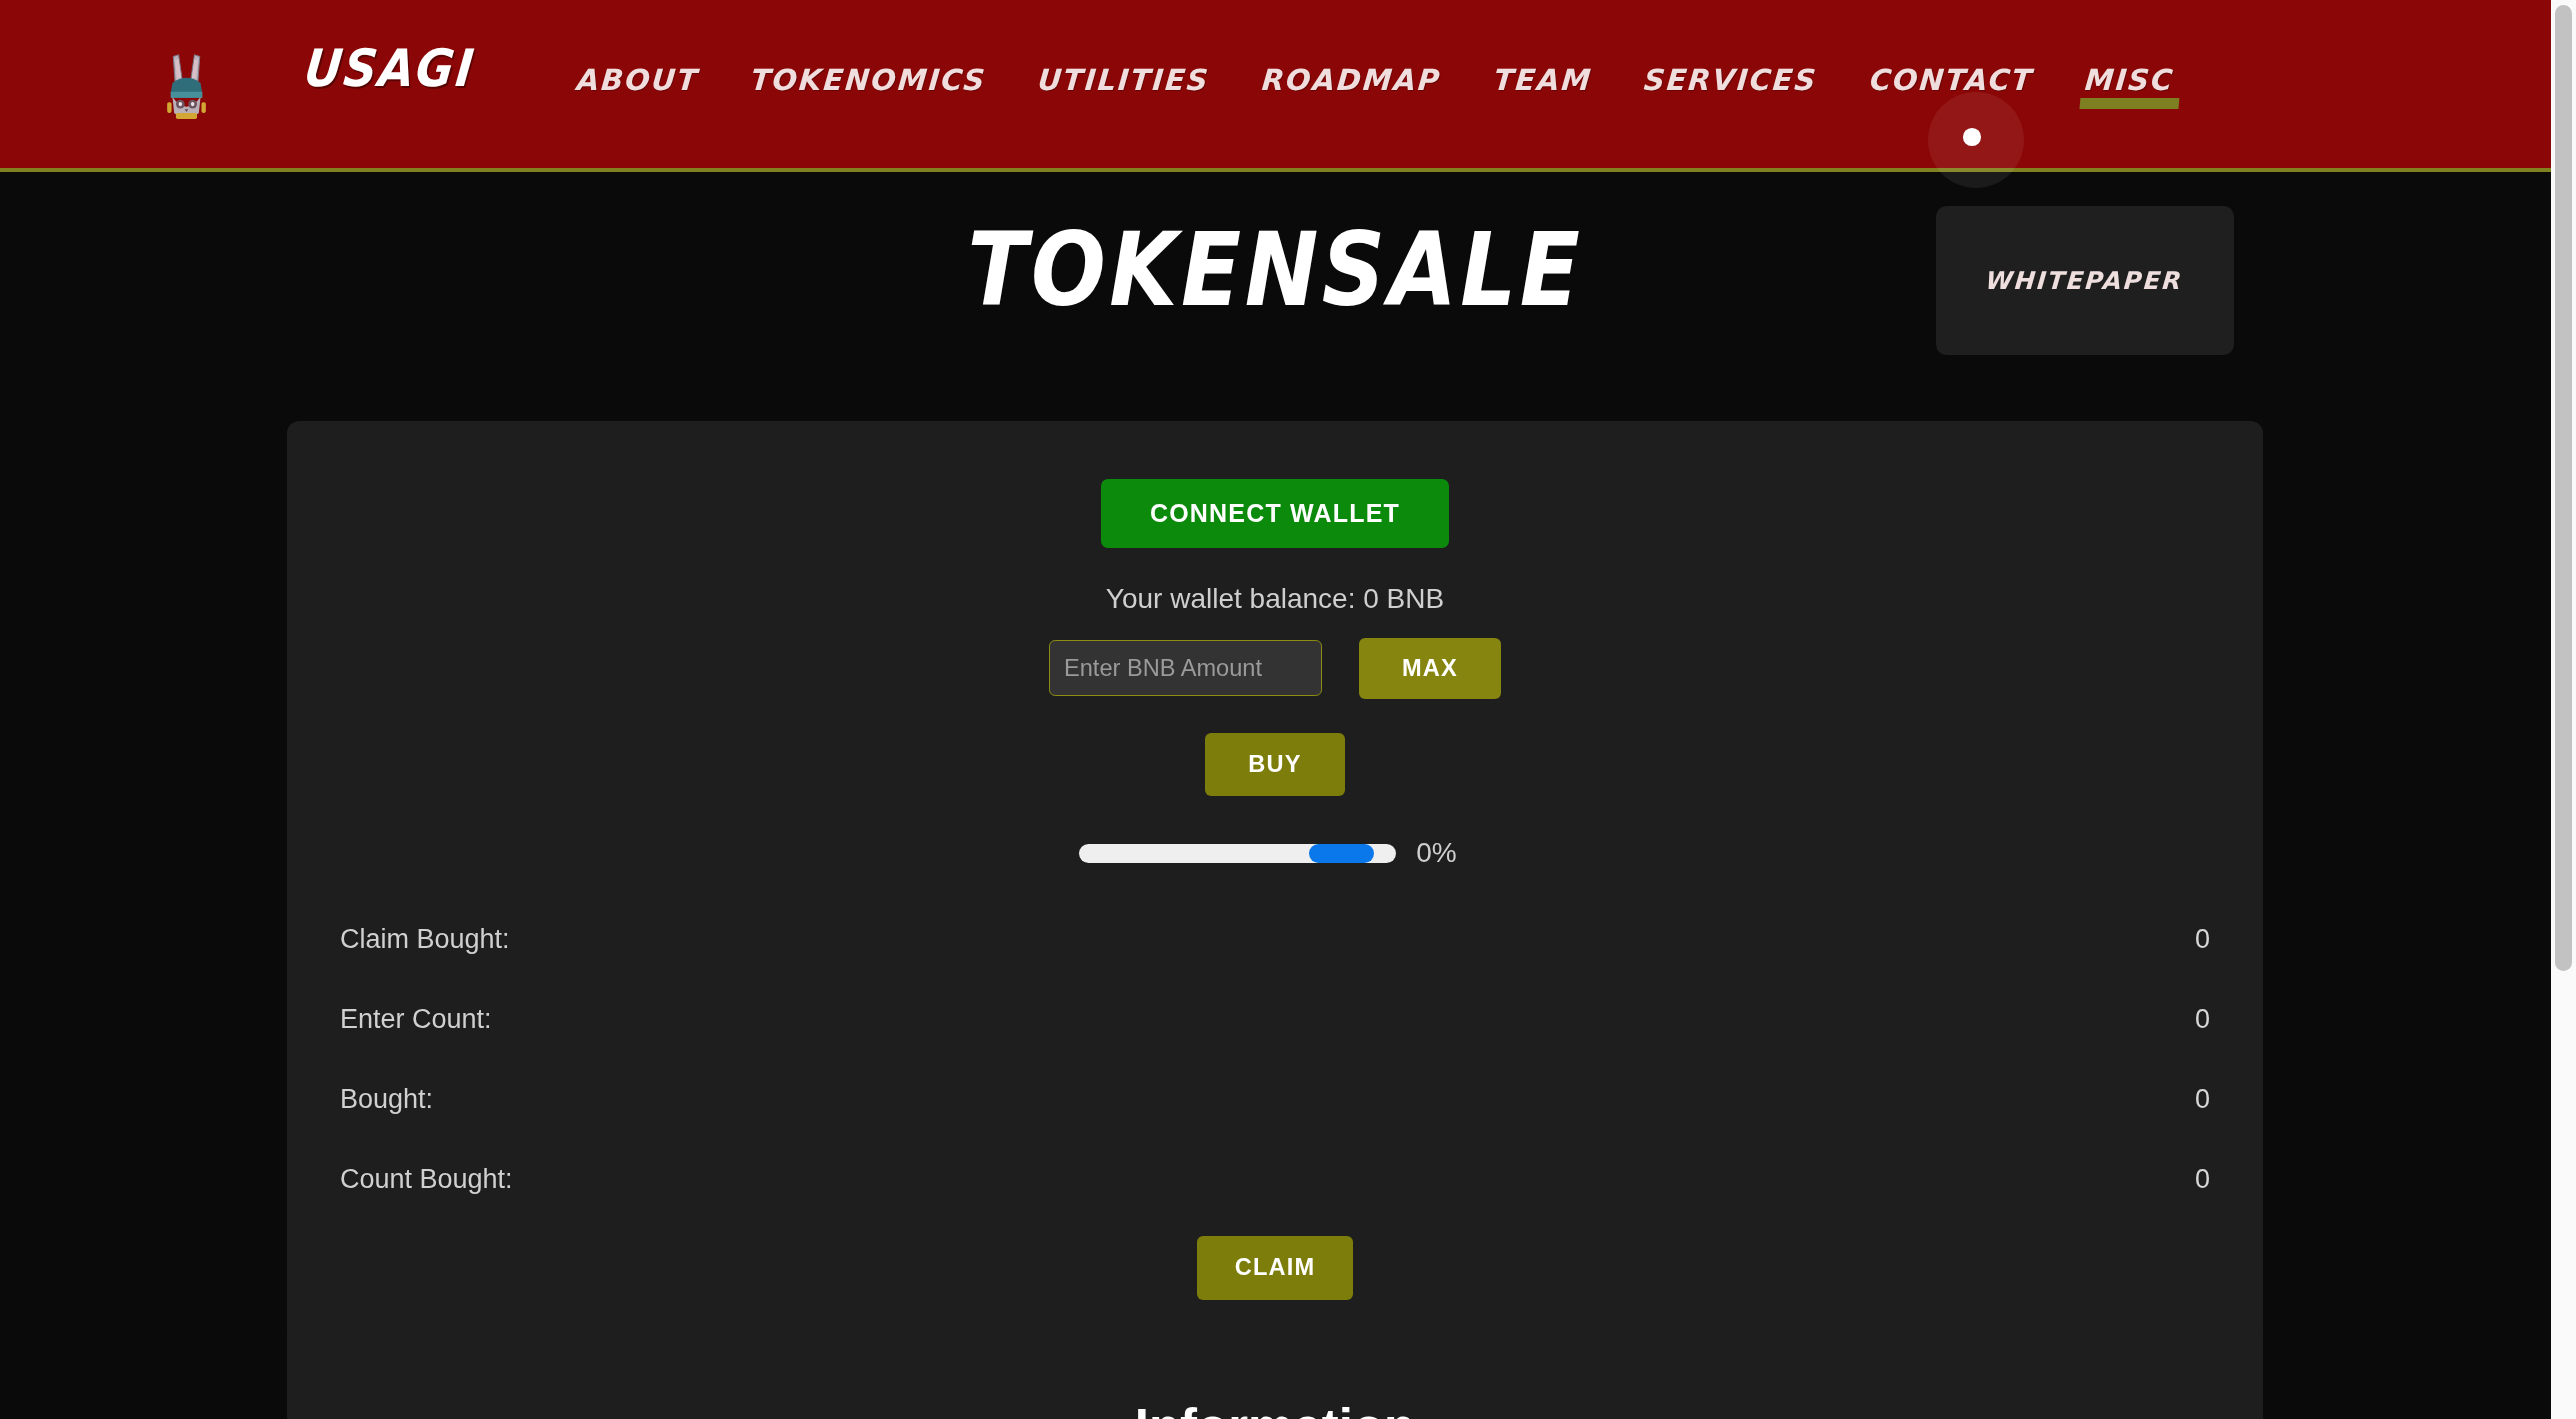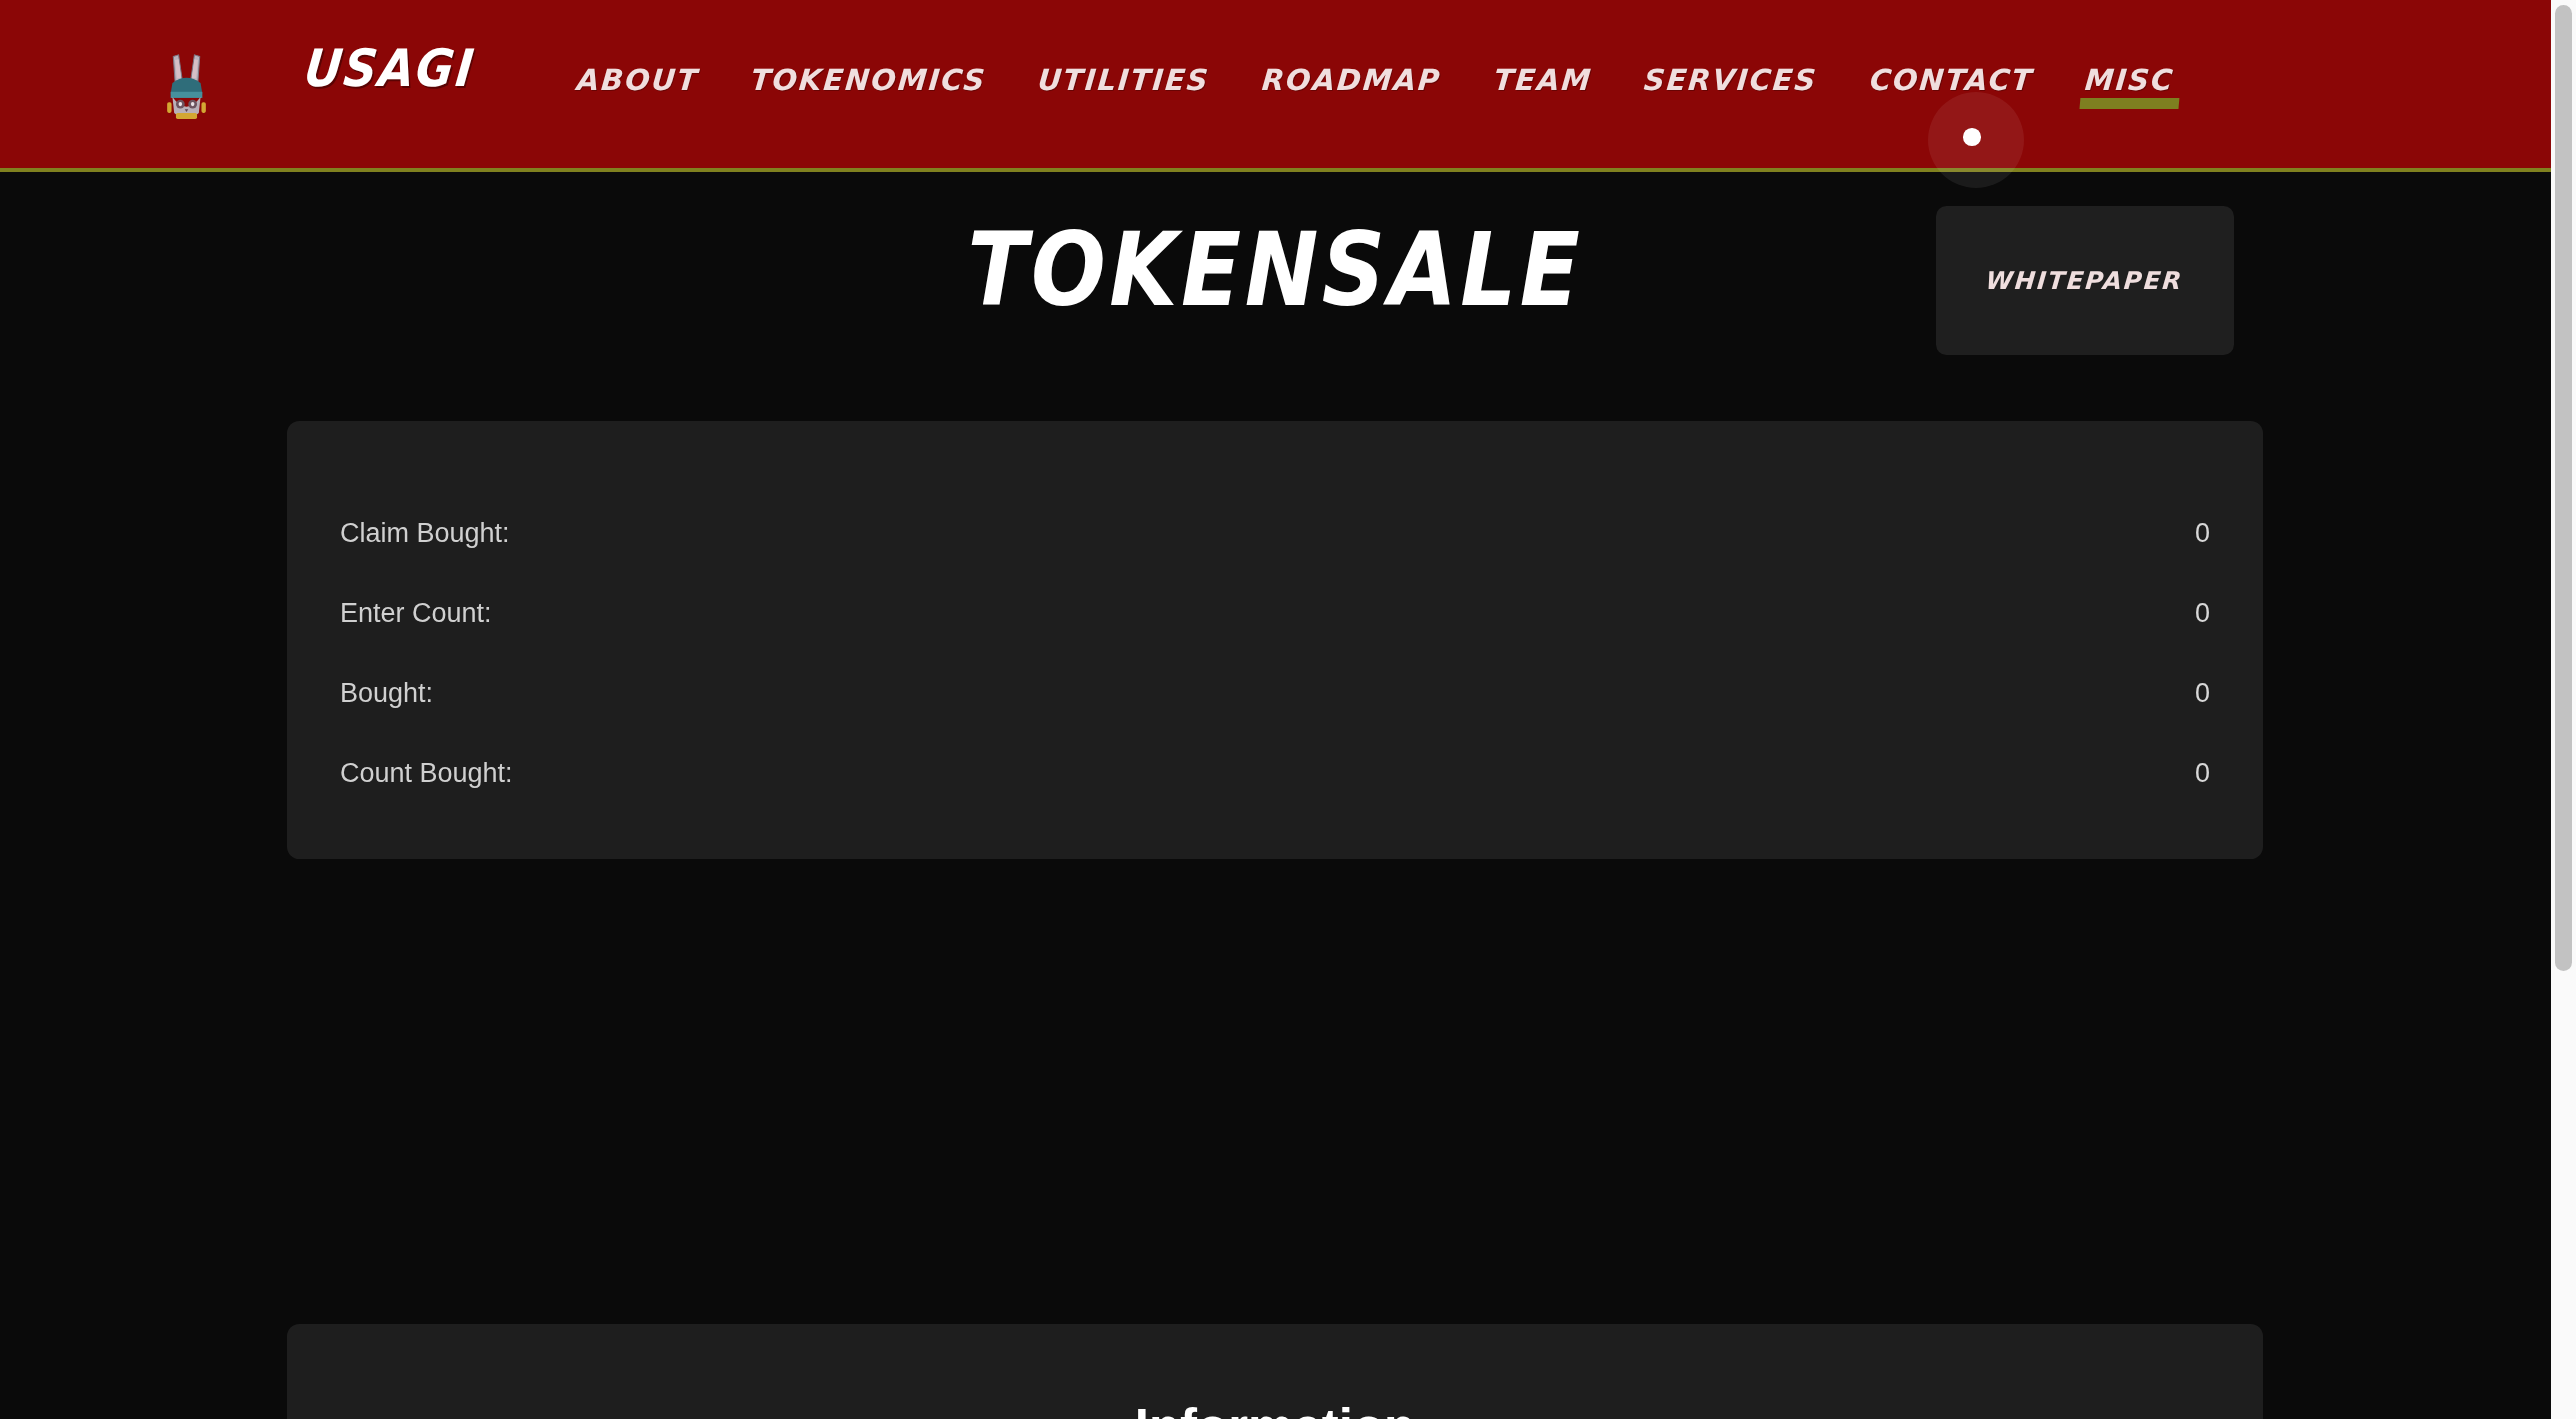--- a/index.html
+++ b/index.html
@@ -397,40 +397,63 @@
 
     <div class="dropdown-panel">
       <span class="dropdown-item">WHITEPAPER</span>
     </div>
 
     <main class="main">
 
       <h1 class="page-title">TOKENSALE</h1>
 
       <section class="card">
+        <div class="center-col">
+
+          <button class="btn btn-connect">CONNECT WALLET</button>
+
+          <div class="wallet-balance">Your wallet balance: 0 BNB</div>
+
+          <div class="input-row">
+            <input class="amount-input" type="text" placeholder="Enter BNB Amount" style="">
+            <button class="btn btn-max">MAX</button>
+          </div>
+
+          <button class="btn btn-buy">BUY</button>
+
+          <div class="progress-row">
+            <div class="progress-track">
+              <div class="progress-chunk"></div>
+            </div>
+            <span class="progress-label">0%</span>
+          </div>
+        </div>
 
         <div class="stats">
           <div class="stat-row">
             <span class="stat-label">Claim Bought:</span>
             <span class="stat-value">0</span>
           </div>
           <div class="stat-row">
             <span class="stat-label">Enter Count:</span>
             <span class="stat-value">0</span>
           </div>
           <div class="stat-row">
             <span class="stat-label">Bought:</span>
             <span class="stat-value">0</span>
           </div>
           <div class="stat-row">
             <span class="stat-label">Count Bought:</span>
             <span class="stat-value">0</span>
           </div>
         </div>
 
+        <div class="center-col">
+          <button class="btn btn-claim">CLAIM</button>
+        </div>
       </section>
 
       <section class="card-info">
         <h2 class="info-title">Information</h2>
       </section>
 
     </main>
   </div>
 
   <div class="scrollbar">

